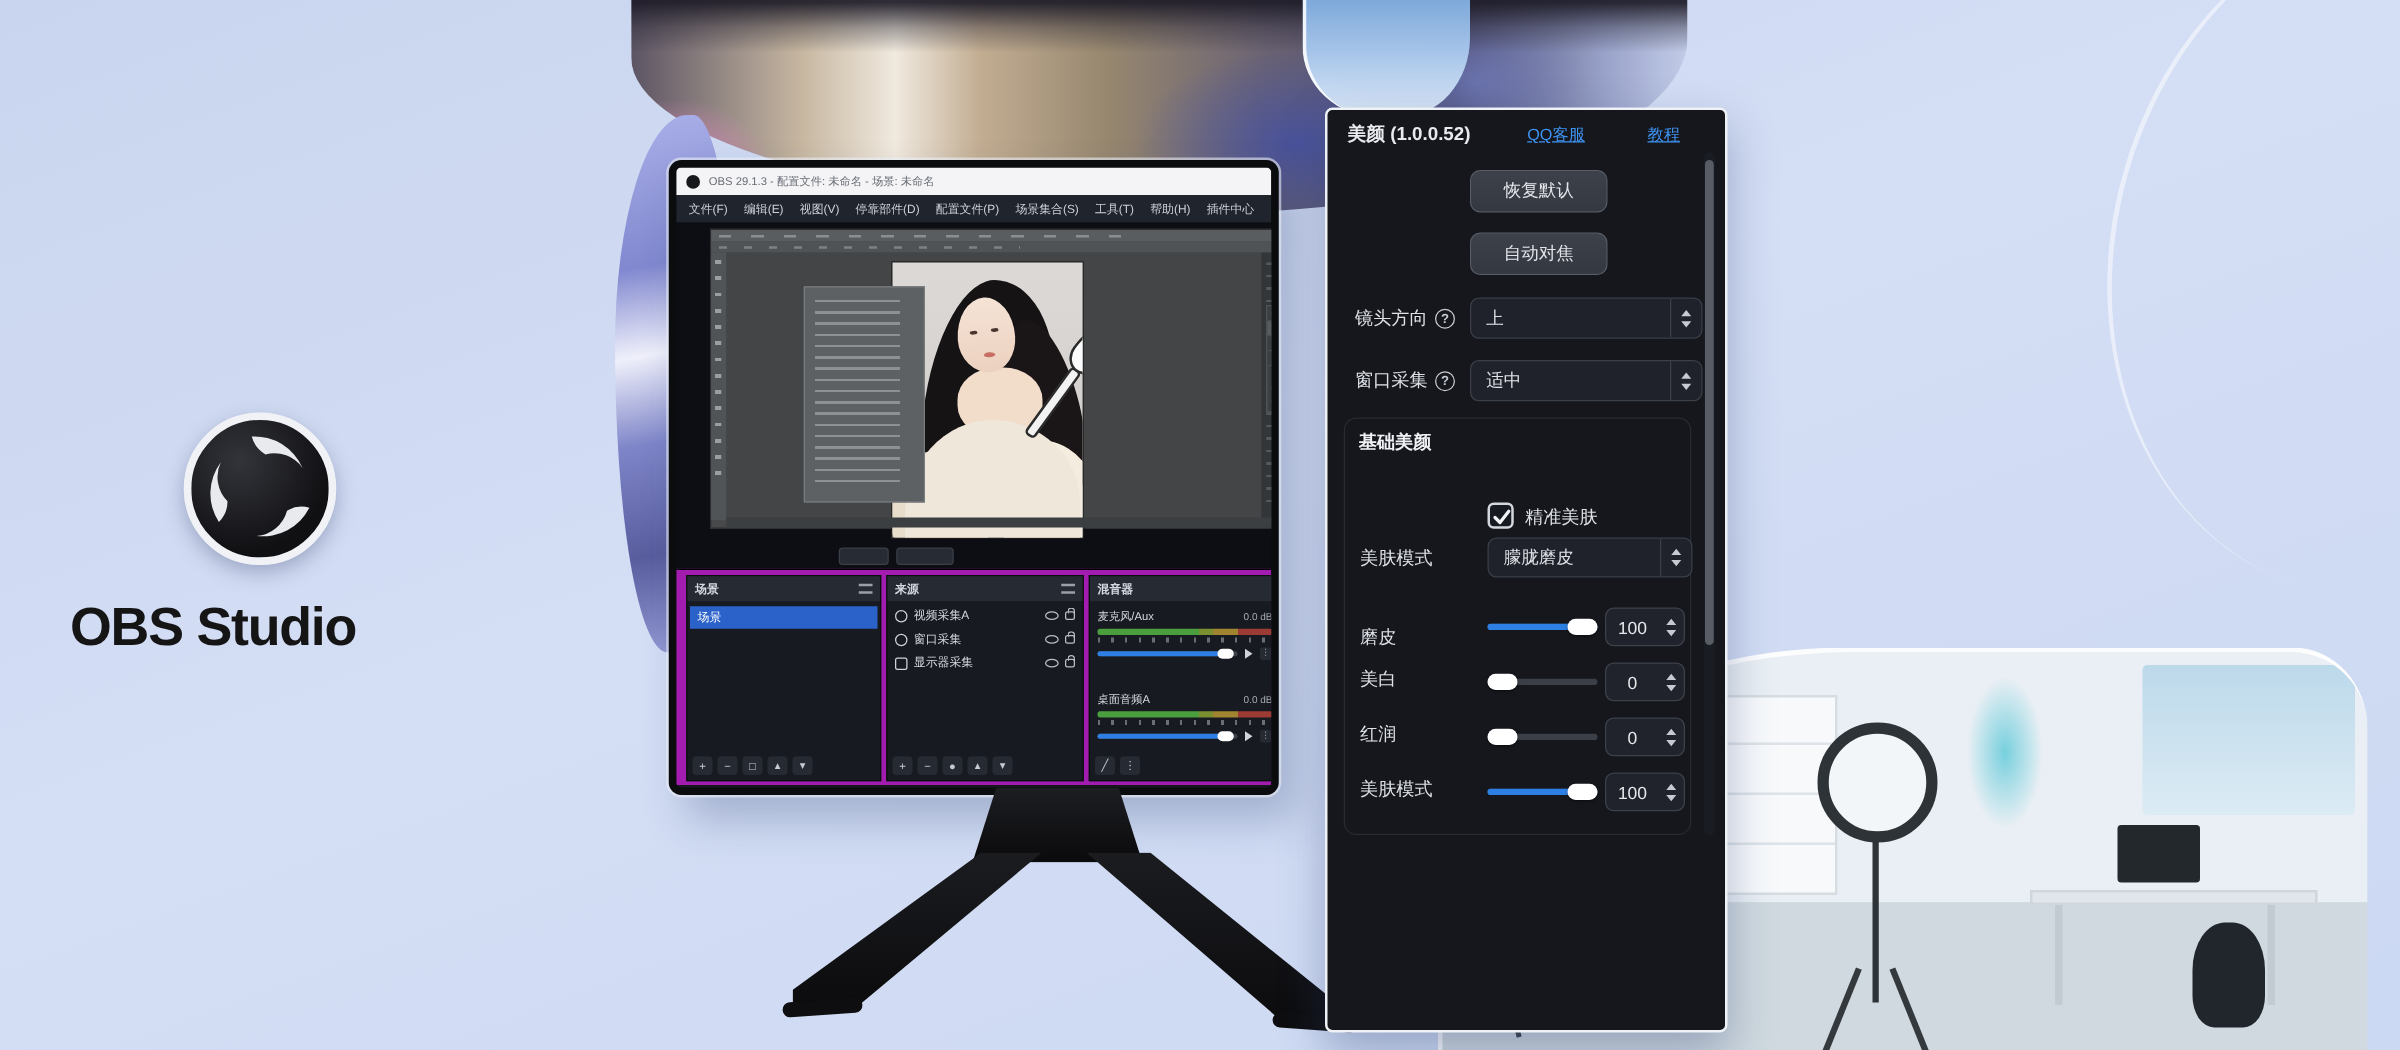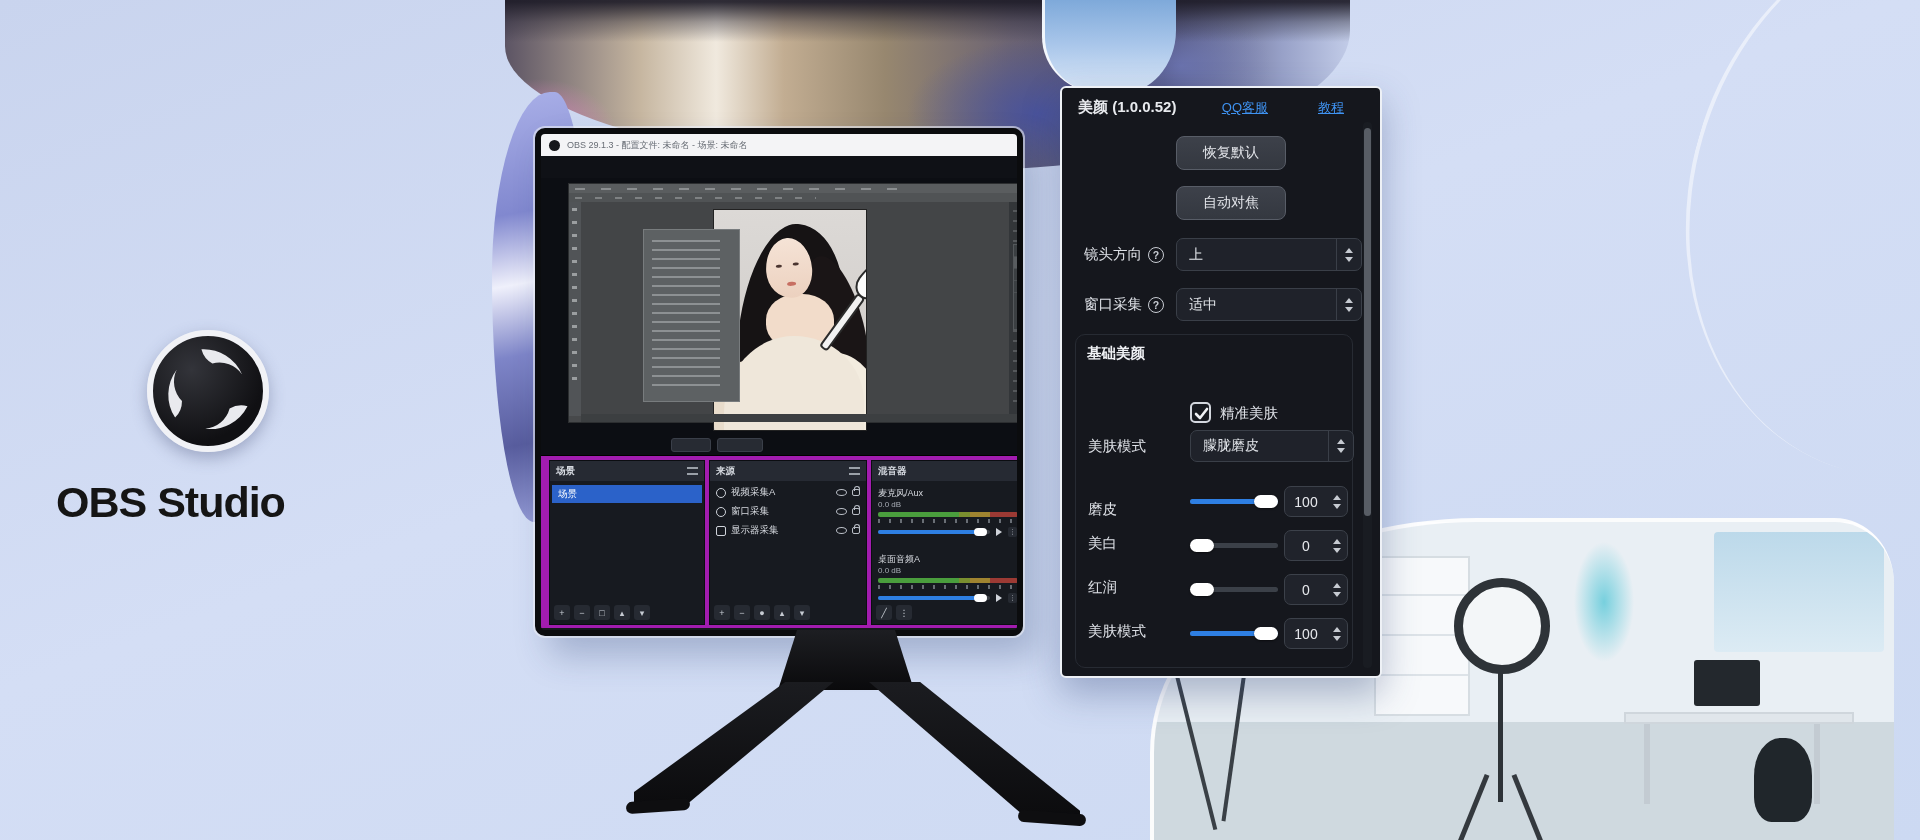--- a/index.html
+++ b/index.html
@@ -104,21 +104,21 @@
   .scene-row{left:2px;top:24px;width:calc(100% - 4px);height:18px;background:#2b62c9;display:flex;align-items:center;padding:0 6px;}
   .scene-row span{font-size:9.5px;color:#fff;}
   .src-row{display:flex;align-items:center;gap:5px;height:19px;padding:0 6px;}
   .src-row .nm{font-size:9.5px;color:#d5d8de;flex:1;white-space:nowrap;overflow:hidden;}
   .src-ic{width:10px;height:10px;border:1.4px solid #cfd3da;border-radius:50%;flex:0 0 auto;}
   .src-ic.sq{border-radius:2px;}
   .eye-ic{width:11px;height:7px;border:1.4px solid #b9bec6;border-radius:50%;}
   .lock-ic{width:8px;height:7px;border:1.4px solid #b9bec6;border-radius:2px;position:relative;}
   .lock-ic:before{content:"";position:absolute;left:1px;top:-4px;width:4px;height:4px;border:1.3px solid #b9bec6;border-bottom:none;border-radius:3px 3px 0 0;}
   .mix-ch{position:absolute;left:6px;width:140px;}
-  .mix-name{display:flex;justify-content:space-between;align-items:baseline;flex-direction:column;}
+  .mix-name{display:flex;justify-content:space-between;align-items:baseline;}
   .mix-name .nm{font-size:9px;color:#d5d8de;white-space:nowrap;}
   .mix-name .db{font-size:8px;color:#a7acb4;}
   .meter{margin-top:3px;height:5px;border-radius:2px;
     background:linear-gradient(90deg,#4a9e3d 0 58%,#7a8f2f 58% 66%,#a08430 66% 80%,#9c3a34 80% 100%);}
   .ticks{margin-top:2px;height:4px;opacity:.75;
     background:repeating-linear-gradient(90deg,#848a92 0 2px,transparent 2px 11px);}
   .mslider{position:relative;margin-top:4px;height:10px;}
   .mtrack{position:absolute;left:0;top:3px;width:112px;height:4px;background:#3d4148;border-radius:2px;}
   .mfill{position:absolute;left:0;top:3px;width:100px;height:4px;background:#2e7fe3;border-radius:2px;}
   .mhandle{position:absolute;left:96px;top:1px;width:13px;height:8px;background:#fff;border-radius:4px;}
@@ -131,21 +131,21 @@
   .neck{position:absolute;left:158px;top:0;width:136px;height:60px;background:linear-gradient(180deg,#1d1e22,#0a0a0c);
     clip-path:polygon(14% 0,86% 0,100% 100%,0 100%);}
   .legs{position:absolute;left:0;top:0;width:100%;height:100%;}
   .leg{position:absolute;background:linear-gradient(180deg,#1b1c20,#0b0b0d);}
   .leg-l{left:14px;top:52px;width:210px;height:100%;clip-path:polygon(72% 0,95% 0,22% 100%,0 100%,0 86%);height:128px;}
   .leg-r{left:238px;top:52px;width:222px;height:140px;clip-path:polygon(5% 0,28% 0,100% 92%,100% 100%,78% 100%);}
   .foot-l{position:absolute;left:6px;top:170px;width:64px;height:12px;background:#0e0e10;border-radius:6px;transform:rotate(-4deg);}
   .foot-r{position:absolute;left:398px;top:182px;width:68px;height:12px;background:#0e0e10;border-radius:6px;transform:rotate(4deg);}
 
   
-  .panel{left:1060px;top:86px;width:322px;height:592px;background:#15171d;border:2px solid #eef1f6;border-radius:6px;
+  .panel{left:1060px;top:86px;width:322px;height:740px;background:#15171d;border:2px solid #eef1f6;border-radius:6px;
     box-shadow:0 16px 36px rgba(50,70,120,.35);overflow:hidden;}
   .p-title{left:16px;top:10px;font-size:15px;font-weight:bold;color:#e8eaee;white-space:nowrap;}
   .p-link{top:11px;font-size:13px;color:#3f93f2;text-decoration:underline;white-space:nowrap;cursor:pointer;}
   .pbtn{left:114px;width:110px;height:34px;background:linear-gradient(180deg,#3d414a,#343840);border:1px solid #585d67;
     border-radius:8px;color:#e3e5ea;font-size:14px;display:flex;align-items:center;justify-content:center;white-space:nowrap;}
   .p-label{font-size:14.5px;color:#dde0e6;white-space:nowrap;display:flex;align-items:center;gap:6px;}
   .qmark{width:16px;height:16px;border-radius:50%;border:1.6px solid #c8ccd3;color:#c8ccd3;font-size:10.5px;font-weight:bold;
     display:flex;align-items:center;justify-content:center;}
   .combo{position:absolute;height:33px;background:#1f222a;border:1.6px solid #3a3f48;border-radius:7px;
     display:flex;align-items:center;}
@@ -207,20 +207,31 @@
   <div class="abs brand-text">OBS Studio</div>
 
   <div class="abs monitor">
     <div class="screen">
 
       <div class="abs titlebar">
         <div class="tb-logo"></div>
         <div class="tb-title">OBS 29.1.3 - 配置文件: 未命名 - 场景: 未命名</div>
       </div>
 
+      <div class="abs menubar">
+        <span>文件(F)</span>
+        <span>编辑(E)</span>
+        <span>视图(V)</span>
+        <span>停靠部件(D)</span>
+        <span>配置文件(P)</span>
+        <span>场景集合(S)</span>
+        <span>工具(T)</span>
+        <span>帮助(H)</span>
+        <span>插件中心</span>
+      </div>
 
       <div class="abs preview">
         <div class="abs ps">
           <div class="abs ps-bar1"></div>
           <div class="abs ps-bar2"></div>
           <div class="abs ps-tools"></div>
           <div class="abs ps-canvas">
             <div class="abs ps-photo" style="position:absolute;">
               <div class="abs hair1"></div>
               <div class="abs hair2"></div>

